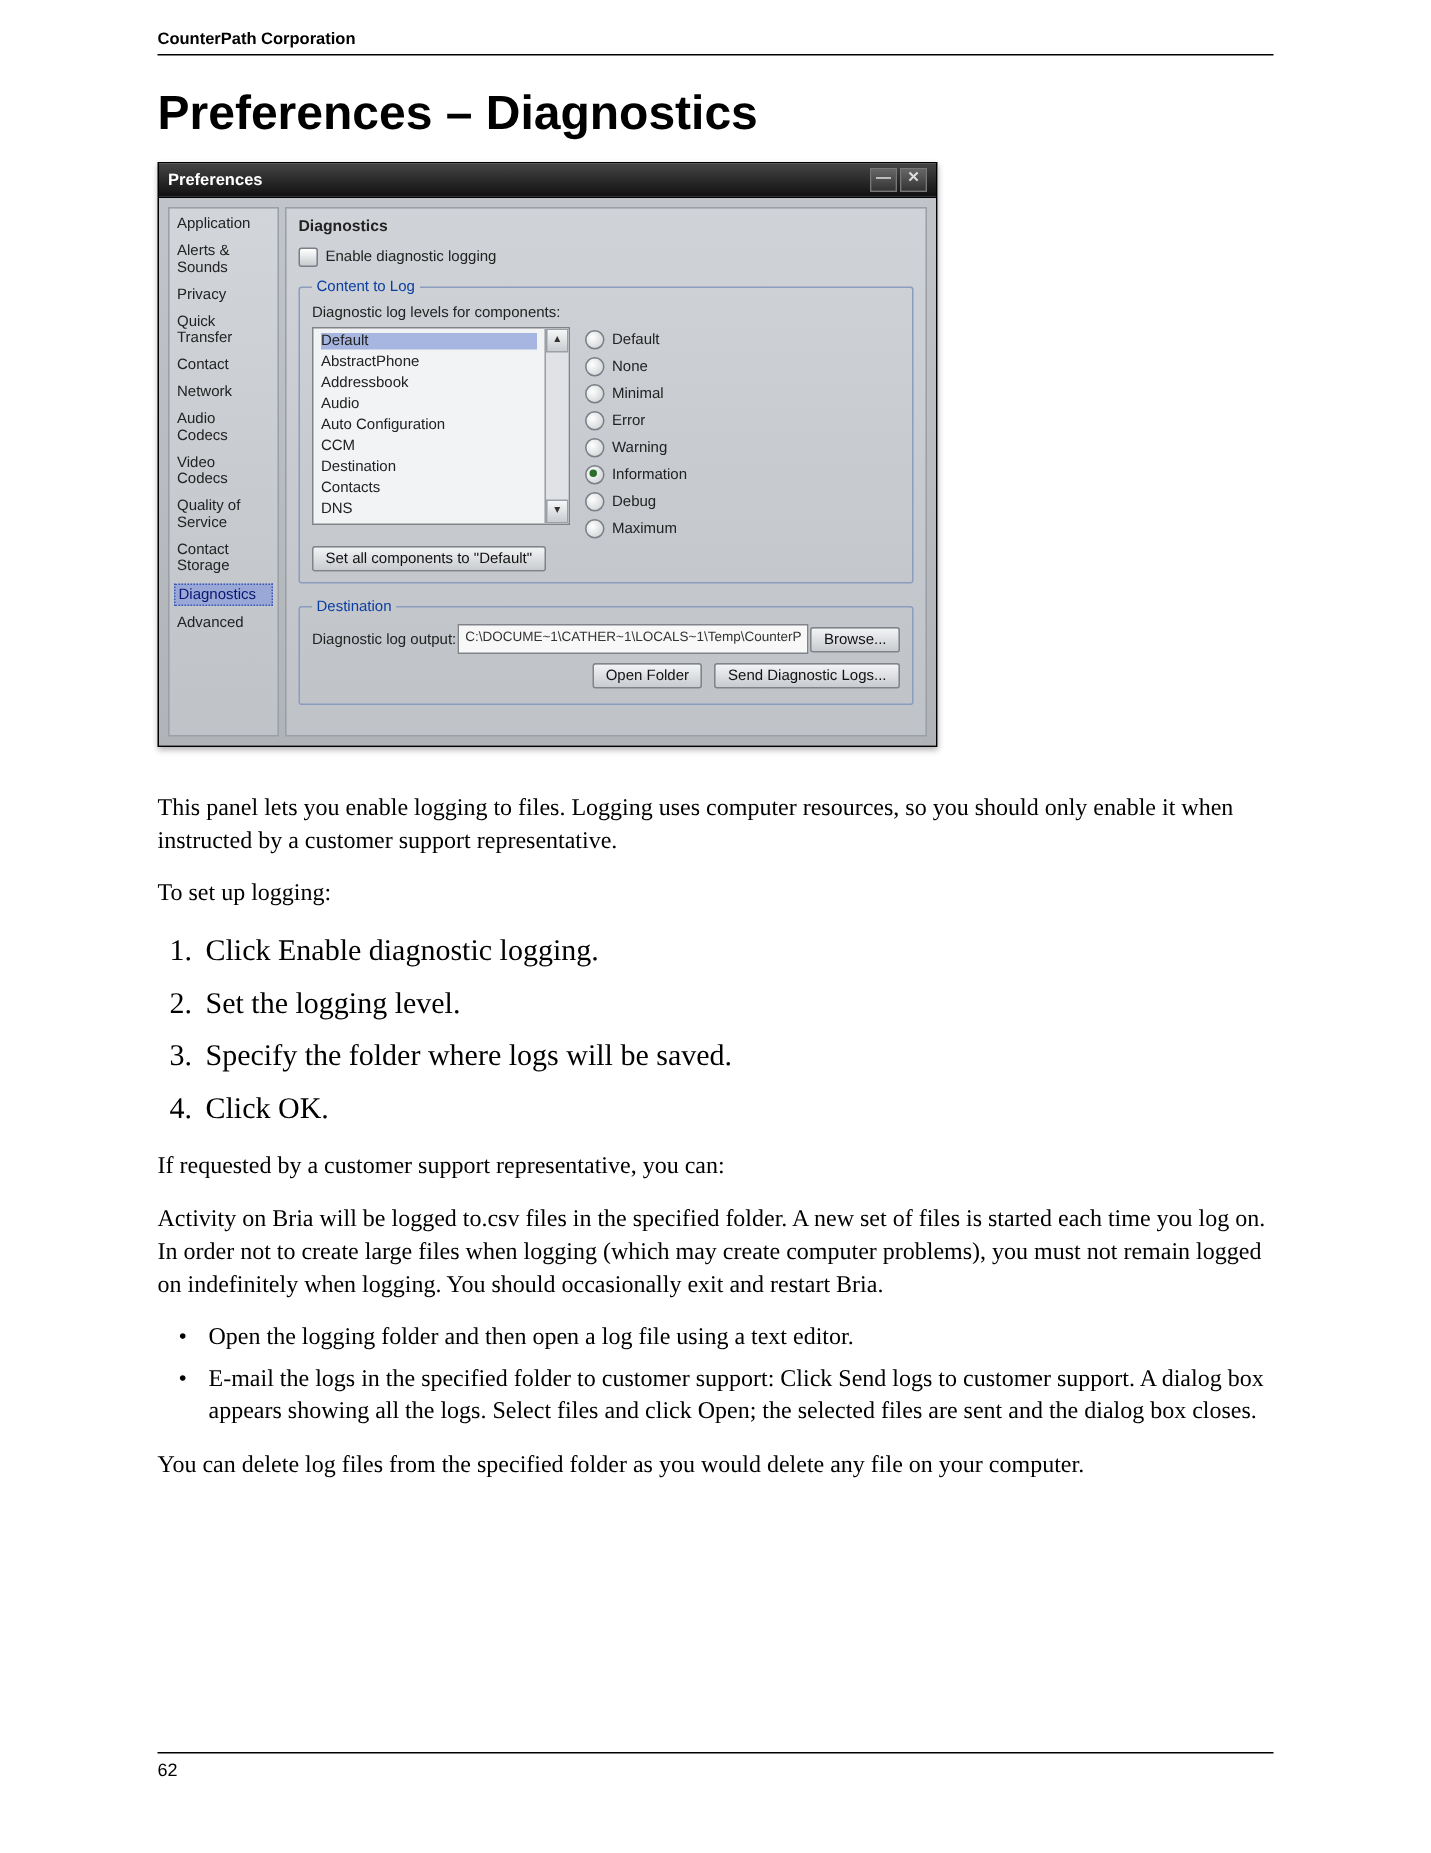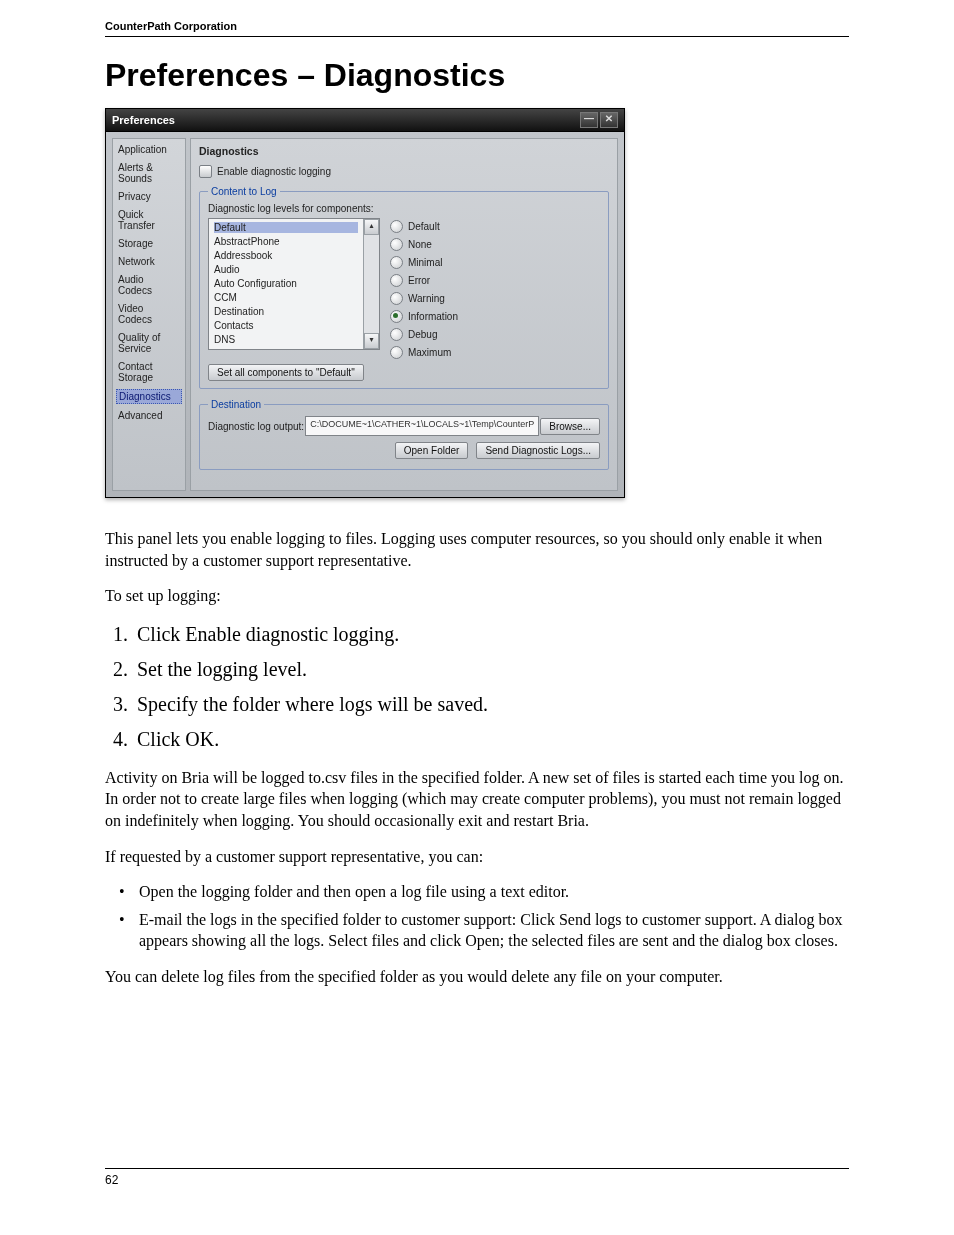--- a/index.html
+++ b/index.html
@@ -211,21 +211,21 @@
         <span class="titlebar-btn">—</span>
         <span class="titlebar-btn">✕</span>
       </span>
     </div>
     <div class="app-body">
       <div class="sidebar" id="sidebar">
           <div class="sidebar-item">Application</div>
           <div class="sidebar-item">Alerts &amp; Sounds</div>
           <div class="sidebar-item">Privacy</div>
           <div class="sidebar-item">Quick Transfer</div>
-          <div class="sidebar-item">Storage</div>
+          <div class="sidebar-item">Contact</div>
           <div class="sidebar-item">Network</div>
           <div class="sidebar-item">Audio Codecs</div>
           <div class="sidebar-item">Video Codecs</div>
           <div class="sidebar-item">Quality of Service</div>
           <div class="sidebar-item">Contact Storage</div>
           <div class="sidebar-item selected">Diagnostics</div>
           <div class="sidebar-item">Advanced</div>
         </div>
       <div class="content">
         <div class="content-title">Diagnostics</div>
@@ -313,22 +313,22 @@
 
   <div class="body-text">
     <p>This panel lets you enable logging to files. Logging uses computer resources, so you should only enable it when instructed by a customer support representative.</p>
     <p>To set up logging:</p>
     <ol class="steps" id="steps">
         <li>Click Enable diagnostic logging.</li>
         <li>Set the logging level.</li>
         <li>Specify the folder where logs will be saved.</li>
         <li>Click OK.</li>
       </ol>
+    <p>If requested by a customer support representative, you can:</p>
     <p>Activity on Bria will be logged to.csv files in the specified folder. A new set of files is started each time you log on. In order not to create large files when logging (which may create computer problems), you must not remain logged on indefinitely when logging. You should occasionally exit and restart Bria.</p>
-    <p>If requested by a customer support representative, you can:</p>
     <ul class="bullets" id="bullets">
         <li>Open the logging folder and then open a log file using a text editor.</li>
         <li>E-mail the logs in the specified folder to customer support: Click Send logs to customer support. A dialog box appears showing all the logs. Select files and click Open; the selected files are sent and the dialog box closes.</li>
       </ul>
     <p>You can delete log files from the specified folder as you would delete any file on your computer.</p>
   </div>
 
   <div class="page-footer">
     <span>62</span>
   </div>

